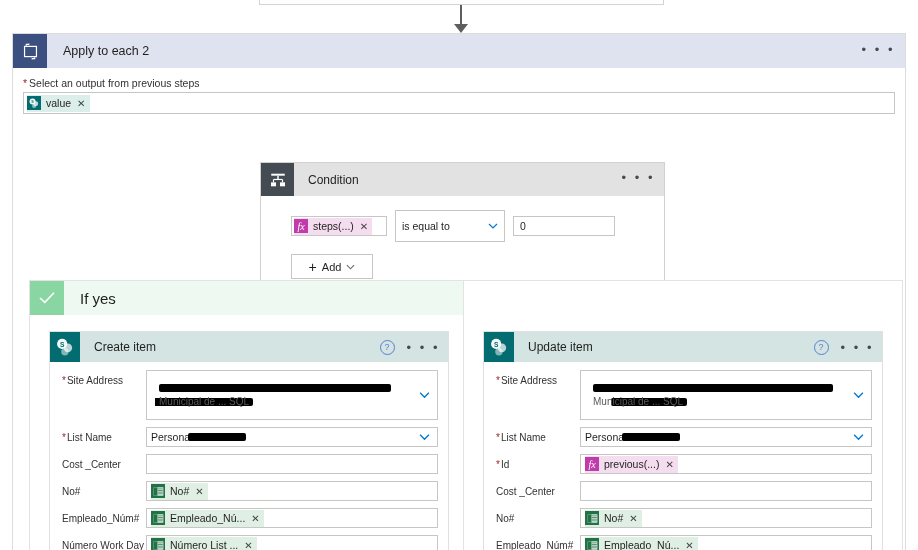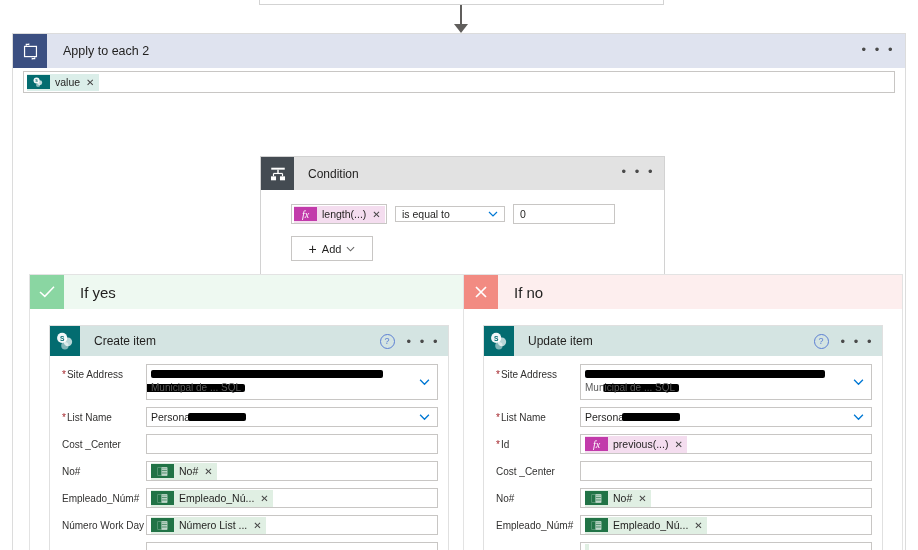--- a/index.html
+++ b/index.html
@@ -119,21 +119,21 @@
     background: #dff0ec;
     padding: 0 4px 0 0;
     font-size: 10.5px;
     color: #201f1e;
     cursor: pointer;
   }
   .token.sp-token { background: #dbeee9; }
   .token.expr-token { background: #f4ddef; }
   .token.xl-token { background: #e0efe3; }
   .tok-icon {
-    width: 23px; height: 14px;
+    width: 14px; height: 14px;
     margin-right: 5px;
     display: inline-flex;
     align-items: center;
     justify-content: center;
     flex: 0 0 auto;
   }
   .tok-icon.sp { background: #036c70; }
   .tok-icon.expr { background: #c23bab; color:#fff; font-style: italic; font-family:"Liberation Serif", serif; font-size: 10px; }
   .tok-icon.xl { background: #217346; }
   .tok-x {
@@ -174,21 +174,21 @@
   }
   .cond-body { padding: 14px 0 14px 30px; background: #fff; }
   .cond-row { display: flex; align-items: center; gap: 8px; }
   .cond-expr {
     width: 96px; height: 20px;
     border: 1px solid #c8c6c4; background: #fff;
     display: flex; align-items: center; padding: 0 2px;
     box-sizing: border-box;
   }
   .cond-select {
-    width: 110px; height: 16px;
+    width: 110px; height: 32px;
     border: 1px solid #c8c6c4; background: #fff;
     display: flex; align-items: center; justify-content: space-between;
     padding: 0 6px; box-sizing: border-box;
     font-size: 10.5px; color: #201f1e;
     cursor: pointer;
   }
   .cond-value {
     width: 102px; height: 20px;
     border: 1px solid #c8c6c4; background: #fff;
     display: flex; align-items: center; padding: 0 6px;
@@ -294,21 +294,21 @@
     border: 1px solid #c8c6c4;
     background: #ffffff;
     box-sizing: border-box;
     display: flex;
     align-items: center;
     padding: 0 4px;
     position: relative;
     font-size: 10.5px;
     color: #201f1e;
   }
-  .fctl.tall { min-height: 36px; align-items: stretch; padding: 0; }
+  .fctl.tall { min-height: 36px; align-items: stretch; padding: 8px; }
   .fctl .inner {
     flex: 1 1 auto;
     padding: 2px 4px;
     overflow: hidden;
     line-height: 14px;
     font-size: 10px;
   }
   .fctl .chev-right {
     position: absolute; right: 7px; top: 50%;
     transform: translateY(-50%);
@@ -347,20 +347,23 @@
           <path d="M8.6 0.4 L8.6 2.8 L6.6 1.6 Z" fill="#ffffff"></path>
           <path d="M11.4 19.6 L11.4 17.2 L13.4 18.4 Z" fill="#ffffff"></path>
         </svg>
       </div>
       <div class="scope-title">Apply to each 2</div>
       <div class="scope-ellipsis">• • •</div>
     </div>
 
     <div class="scope-body">
 
+      <div class="req-label">
+        <span class="req-star">*</span><span>Select an output from previous steps</span>
+      </div>
 
       <div class="token-input">
         <span class="token sp-token">
           <span class="tok-icon sp">
             <svg width="11" height="11" viewBox="0 0 16 16">
               <circle cx="5.2" cy="5.2" r="4.4" fill="#ffffff" opacity="0.95"></circle>
               <circle cx="9.8" cy="8.4" r="3.6" fill="#ffffff" opacity="0.75"></circle>
               <circle cx="7.4" cy="11.6" r="3.0" fill="#ffffff" opacity="0.55"></circle>
               <text x="3.3" y="7.4" font-size="5.4" fill="#036c70" font-family="Liberation Sans, sans-serif" font-weight="bold">S</text>
             </svg>
@@ -384,21 +387,21 @@
           </div>
           <div class="cond-title">Condition</div>
           <div class="cond-ellipsis">• • •</div>
         </div>
         <div class="cond-body">
           <div class="cond-row">
 
             <div class="cond-expr">
               <span class="token expr-token">
                 <span class="tok-icon expr">fx</span>
-                <span>length(...)</span>
+                <span>steps(...)</span>
                 <span class="tok-x">✕</span>
               </span>
             </div>
 
             <div class="cond-select">
               <span>is equal to</span>
               <span class="chev">
                 <svg width="10" height="6" viewBox="0 0 10 6">
                     <path d="M1 1 L5 5 L9 1" fill="none" stroke="#0078d4" stroke-width="1.2"></path>
                   </svg>
@@ -533,28 +536,20 @@
               </div>
               <div class="frow">
                 <div class="flabel"></div>
                 <div class="fctl"></div>
               </div>
             </div>
         </div>
       </div>
 
       <div class="branch branch-no">
-        <div class="branch-header">
-          <div class="branch-badge badge-no">
-            <svg width="16" height="16" viewBox="0 0 16 16">
-              <path d="M3 3 L13 13 M13 3 L3 13" fill="none" stroke="#ffffff" stroke-width="1.7"></path>
-            </svg>
-          </div>
-          <div class="branch-label">If no</div>
-        </div>
 
         <div class="action-card">
           <div class="action-header">
             <div class="action-icon">
               <svg width="19" height="19" viewBox="0 0 16 16">
                 <circle cx="5.2" cy="5.0" r="4.3" fill="#ffffff" opacity="0.95"></circle>
                 <circle cx="10.0" cy="8.3" r="3.6" fill="#ffffff" opacity="0.72"></circle>
                 <circle cx="7.5" cy="11.6" r="3.1" fill="#ffffff" opacity="0.5"></circle>
                 <text x="3.3" y="7.2" font-size="5.6" fill="#036c70" font-family="Liberation Sans, sans-serif" font-weight="bold">S</text>
               </svg>

